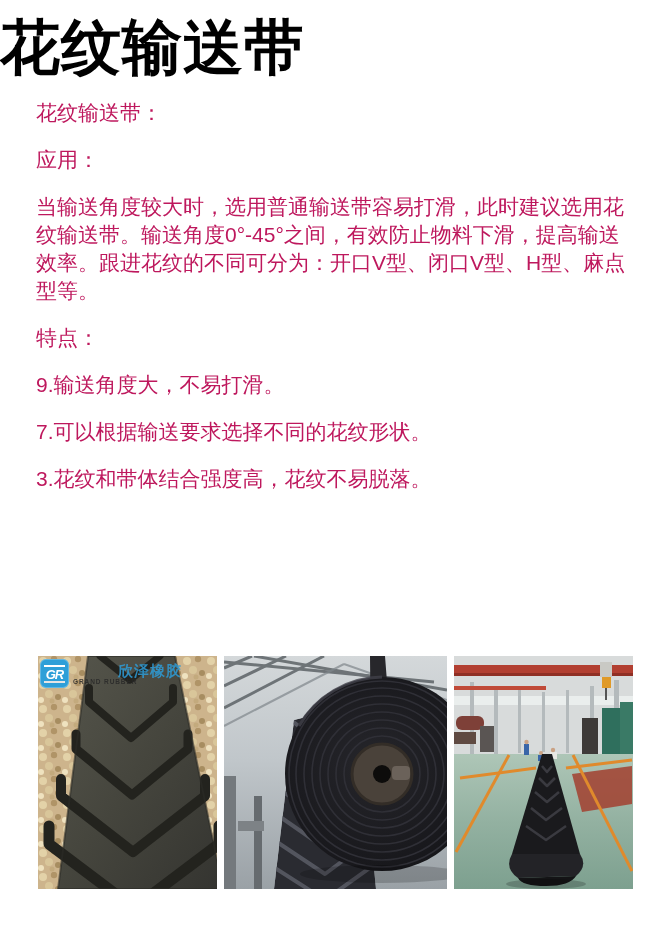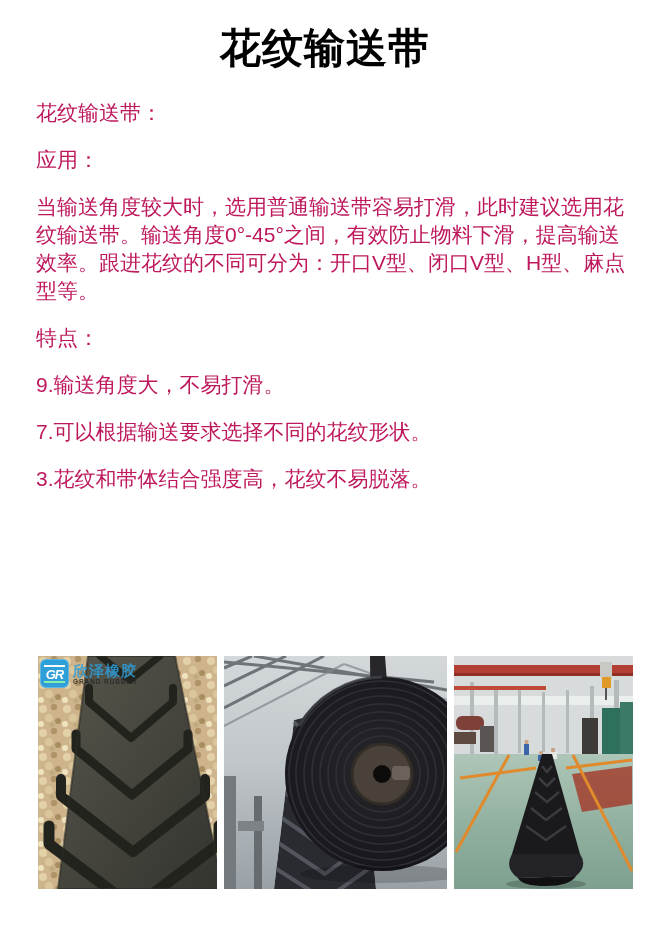--- a/index.html
+++ b/index.html
@@ -7,24 +7,24 @@
     width: 666px; height: 930px;
     background: #ffffff;
     overflow: hidden;
     font-family: "Liberation Sans", sans-serif;
     color: #1a1a1a;
   }
   .page { position: relative; width: 666px; height: 930px; }
 
   h1.title {
     margin: 16px 16px 0 0;
-    font-size: 41px;
+    font-size: 60px;
     line-height: 64px;
     font-weight: 700;
-    text-align: center;
+    text-align: left;
     color: #000;
     letter-spacing: 1px;
   }
 
   p.txt {
     margin: 19px 36px 0 36px;
     font-size: 21px;
     line-height: 28px;
     font-weight: 400;
     color: #be185d;
@@ -66,31 +66,32 @@
     justify-content: center;
     box-shadow: 0 0 0 1px rgba(255,255,255,0.25) inset;
   }
   .logo-gr {
     color: #ffffff;
     font-weight: 700;
     font-size: 13px;
     line-height: 13px;
     letter-spacing: -1px;
     border-top: 2px solid #ffffff;
-    border-bottom: 2px solid #86efac;
+    border-bottom: 2px solid #e5e5e5;
     padding: 1px 2px 0 2px;
     font-style: italic;
   }
   .logo-text { padding-top: 4px; }
   .logo-cn {
     font-size: 15px;
     line-height: 15px;
     font-weight: 700;
     color: rgba(46, 155, 214, 0.85);
     letter-spacing: 1px;
+    margin-left: 45px;
   }
   .logo-en {
     font-size: 6.5px;
     line-height: 8px;
     font-weight: 700;
     color: rgba(40, 40, 40, 0.85);
     letter-spacing: 0.9px;
   }
 </style>
 </head>

